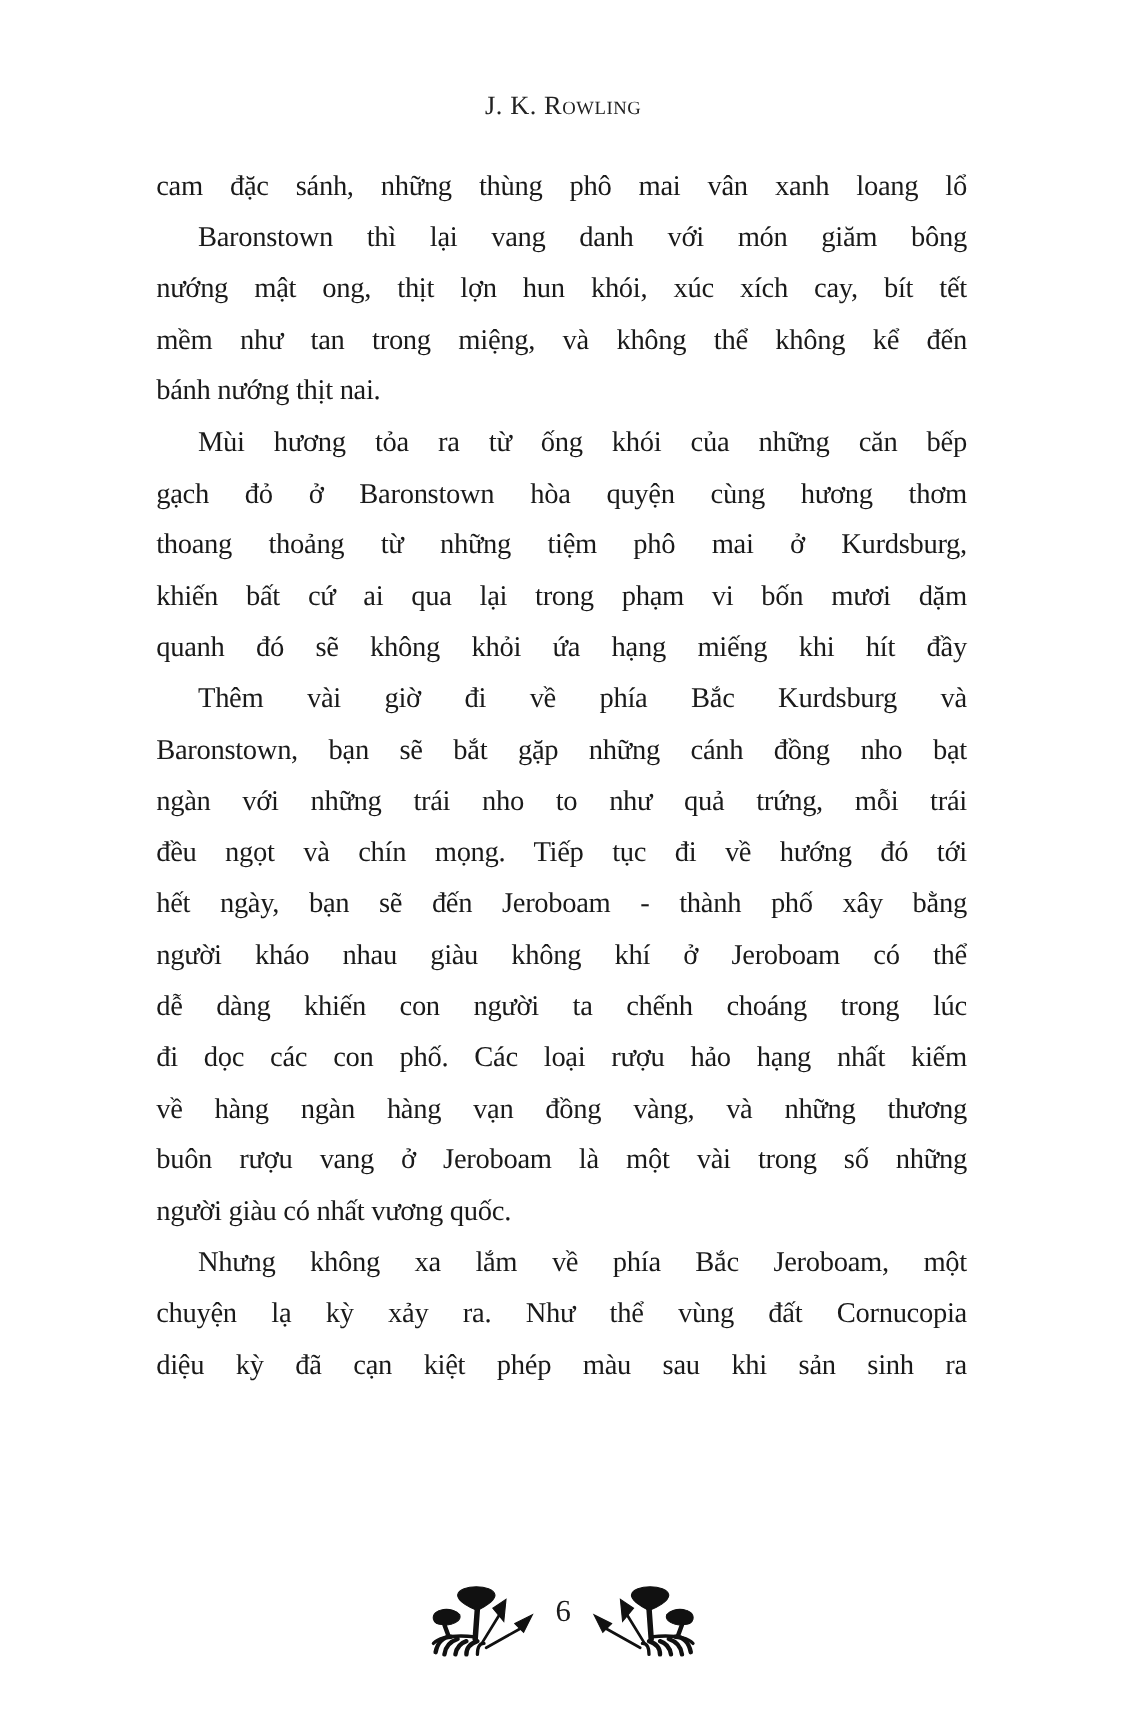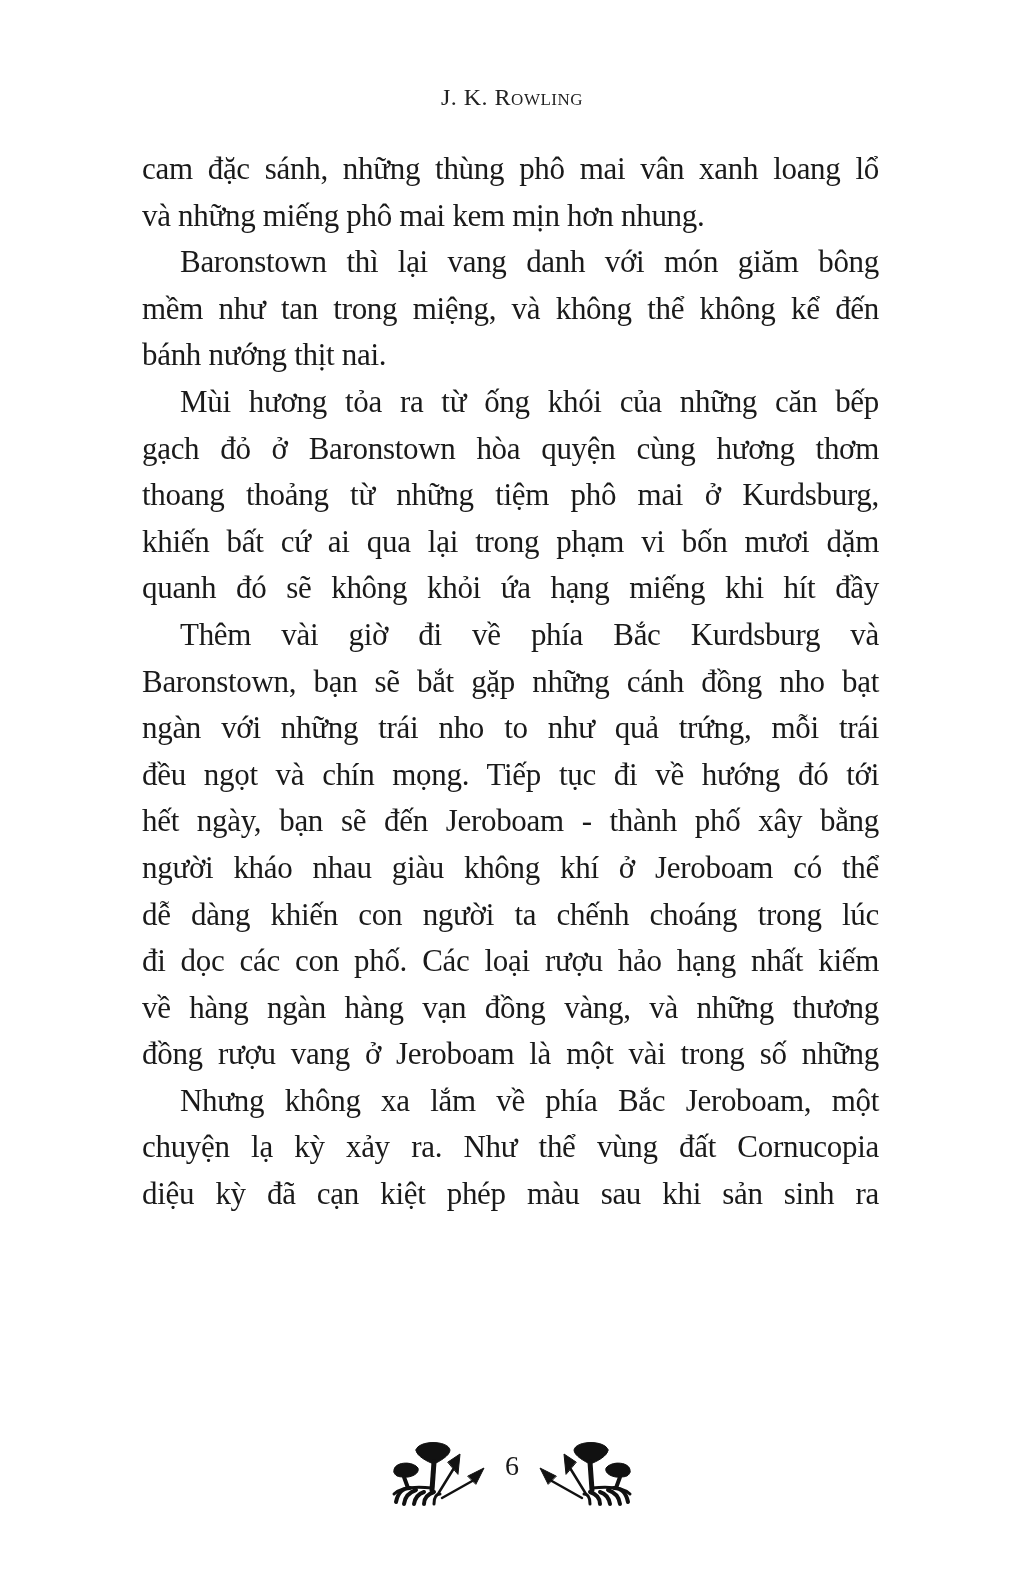--- a/index.html
+++ b/index.html
@@ -30,21 +30,21 @@
     }
     .text-block {
       position: absolute;
       top: 146px;
       left: 142px;
       width: 737px;
     }
     .line {
       height: 46.6px;
       line-height: 46.6px;
-      font-size: 31px;
+      font-size: 26px;
       white-space: nowrap;
       text-align: justify;
       text-align-last: justify;
       letter-spacing: -0.3px;
     }
     .line.indent {
       padding-left: 38px;
     }
     .line.last {
       text-align-last: left;
@@ -77,42 +77,43 @@
 </head>
 <body>
 
 <div class="running-head">
   <span>J. K. </span><span class="sc">Rowling</span>
 </div>
 
 <div class="text-block">
 
   <div class="line">cam đặc sánh, những thùng phô mai vân xanh loang lổ</div>
-  <div class="line last">và những miếng phô mai kem mịn hơn nhung.</div>
 
   <div class="line indent">Baronstown thì lại vang danh với món giăm bông</div>
+  <div class="line">nướng mật ong, thịt lợn hun khói, xúc xích cay, bít tết</div>
   <div class="line">mềm như tan trong miệng, và không thể không kể đến</div>
   <div class="line last">bánh nướng thịt nai.</div>
 
   <div class="line indent">Mùi hương tỏa ra từ ống khói của những căn bếp</div>
   <div class="line">gạch đỏ ở Baronstown hòa quyện cùng hương thơm</div>
   <div class="line">thoang thoảng từ những tiệm phô mai ở Kurdsburg,</div>
   <div class="line">khiến bất cứ ai qua lại trong phạm vi bốn mươi dặm</div>
   <div class="line">quanh đó sẽ không khỏi ứa hạng miếng khi hít đầy</div>
 
   <div class="line indent">Thêm vài giờ đi về phía Bắc Kurdsburg và</div>
   <div class="line">Baronstown, bạn sẽ bắt gặp những cánh đồng nho bạt</div>
   <div class="line">ngàn với những trái nho to như quả trứng, mỗi trái</div>
   <div class="line">đều ngọt và chín mọng. Tiếp tục đi về hướng đó tới</div>
   <div class="line">hết ngày, bạn sẽ đến Jeroboam - thành phố xây bằng</div>
   <div class="line">người kháo nhau giàu không khí ở Jeroboam có thể</div>
   <div class="line">dễ dàng khiến con người ta chếnh choáng trong lúc</div>
   <div class="line">đi dọc các con phố. Các loại rượu hảo hạng nhất kiếm</div>
   <div class="line">về hàng ngàn hàng vạn đồng vàng, và những thương</div>
-  <div class="line">đồng rượu vang ở Jeroboam là một vài trong số những</div>
+  <div class="line">buôn rượu vang ở Jeroboam là một vài trong số những</div>
+  <div class="line last">người giàu có nhất vương quốc.</div>
 
   <div class="line indent">Nhưng không xa lắm về phía Bắc Jeroboam, một</div>
   <div class="line">chuyện lạ kỳ xảy ra. Như thể vùng đất Cornucopia</div>
   <div class="line">diệu kỳ đã cạn kiệt phép màu sau khi sản sinh ra</div>
 </div>
 
 <div class="footer">
   <svg class="ornament left" viewBox="0 0 100 80" xmlns="http://www.w3.org/2000/svg">
     <g fill="#111" stroke="#111" stroke-linecap="round">
 

